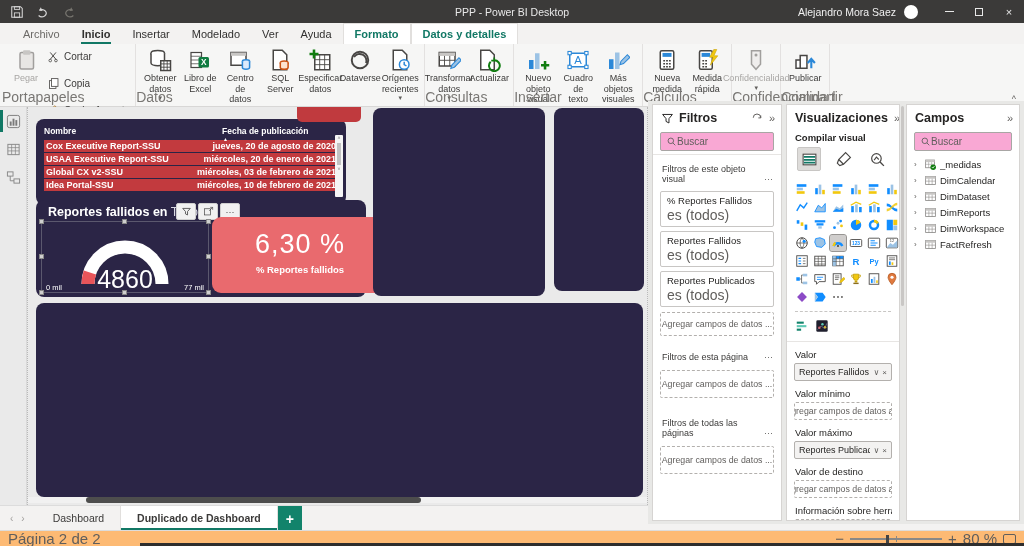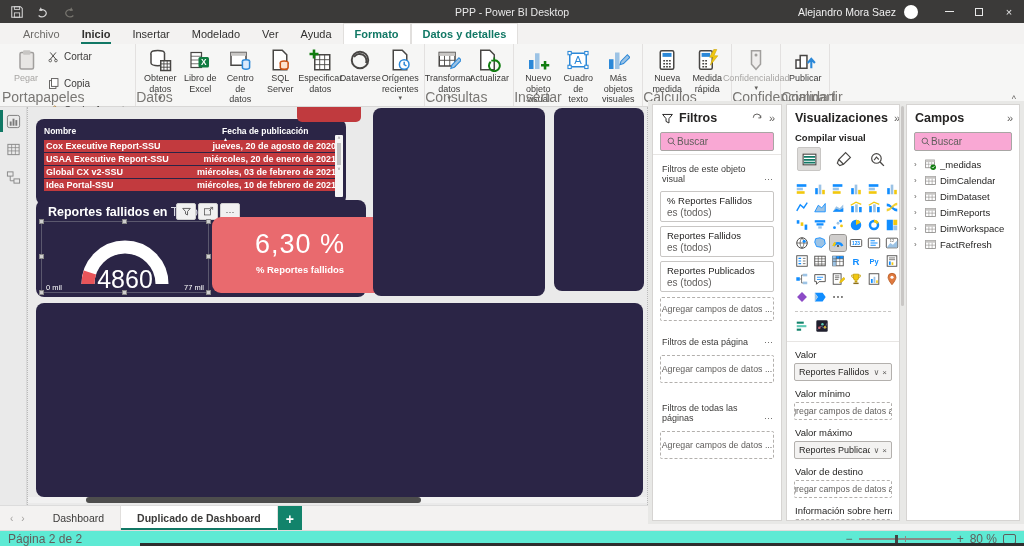--- a/index.html
+++ b/index.html
@@ -90,21 +90,21 @@
   .p-title{font-size:12.5px;font-weight:bold;flex:1}
   .p-hicon{color:#605e5c;font-size:11px;margin-left:6px}
   .searchbox{margin:3px 7px;height:19px;border:1px solid #a8a6a4;border-radius:2px;background:#f9a8d4;display:flex;align-items:center;padding:0 5px;}
   .searchbox .ricon{width:11px;height:11px}
   .searchbox span{font-size:10px;color:#605e5c}
   .sectionrow{display:flex;align-items:flex-end;padding:6px 8px 3px 9px}
   .sectionrow .slabel{flex:1;font-size:9px;color:#3b3a39}
   .sectionrow .dots{color:#605e5c;font-size:9px}
   .fcard{margin:4px 7px;border:1px solid #c8c6c4;border-radius:2px;background:#fff;padding:3px 6px}
   .fcard .fname{font-size:9.5px;color:#252423}
-  .fcard .fcond{font-size:10px;color:#605e5c;margin-top:1px}
+  .fcard .fcond{font-size:14px;color:#605e5c;margin-top:1px}
   .addbox{margin:5px 7px;border:1px dashed #b3b0ad;border-radius:2px;height:24px;display:flex;align-items:center;justify-content:center;font-size:8.8px;color:#605e5c;background:#fff;white-space:nowrap;overflow:hidden}
   .pdivider{border-top:1px solid #e7e5e3;margin:3px 0}
 
   .buildlabel{font-size:9.5px;font-weight:bold;color:#252423;padding:3px 8px 2px 8px}
   .vtabs{display:flex;gap:10px;padding:2px 10px 6px 10px;align-items:center}
   .vtab{width:26px;height:24px;display:flex;align-items:center;justify-content:center;border-radius:2px}
   .vtab.sel{background:#dedcda;border:1px solid #c8c6c4}
   .vtab .ricon{width:17px;height:17px}
   #gallery{display:grid;grid-template-columns:repeat(6,17px);gap:2px 1px;padding:4px 6px 2px 7px}
   .gcell{width:16px;height:16px;display:flex;align-items:center;justify-content:center;border-radius:2px}
@@ -126,21 +126,21 @@
   .frow .ricon{width:13px;height:13px}
   .frow .fname2{font-size:9.5px;color:#252423;white-space:nowrap;overflow:hidden}
 
   
   .tabstrip{position:absolute;left:0;top:505px;width:648px;height:25px;background:#f3f2f1;border-top:1px solid #dcdcdc;display:flex;align-items:stretch}
   .navarrows{display:flex;align-items:center;gap:8px;padding:0 12px 0 10px;color:#a19f9d;font-size:10px}
   .ptab{display:flex;align-items:center;padding:0 16px;font-size:10.5px;color:#3b3a39;position:relative}
   .ptab.active{background:#fff;font-weight:bold;border-left:1px solid #e1dfdd;border-right:1px solid #e1dfdd}
   .ptab.active::after{content:"";position:absolute;left:0;right:0;bottom:0;height:2px;background:#117865}
   .addpage{width:24px;height:25px;background:#12836b;color:#fff;display:flex;align-items:center;justify-content:center;font-size:14px;font-weight:bold}
-  .statusbar{position:absolute;left:0;top:530px;width:1024px;height:16px;background:#5eead4;border-top:1px solid #dddcdb;font-size:12px;color:#605e5c;display:flex;align-items:center}
+  .statusbar{position:absolute;left:0;top:530px;width:1024px;height:16px;background:#fdba74;border-top:1px solid #dddcdb;font-size:15px;color:#605e5c;display:flex;align-items:center}
   .status-left{padding-left:8px;flex:1}
   .zoomctl{display:flex;align-items:center;gap:6px;padding-right:8px}
   .ztrack{position:relative;width:92px;height:2px;background:#8a8886}
   .zthumb{position:absolute;left:36px;top:-3px;width:3px;height:8px;background:#444}
   .ztick{position:absolute;left:46px;top:-2px;width:1px;height:6px;background:#8a8886}
   .fiticon{width:13px;height:10px;border:1px solid #605e5c;border-radius:2px}
   .bottomstrip{position:absolute;left:140px;top:543px;width:884px;height:3px;background:#2e2e2e}
   .ricon svg{display:block;width:100%;height:100%}
 </style>
 </head>

